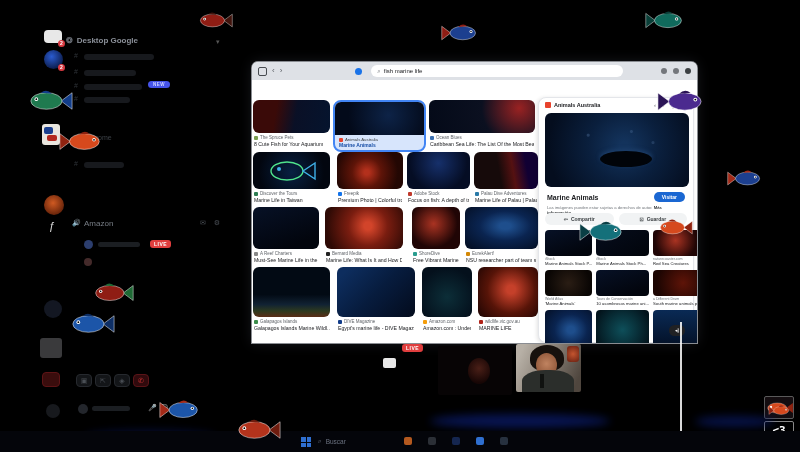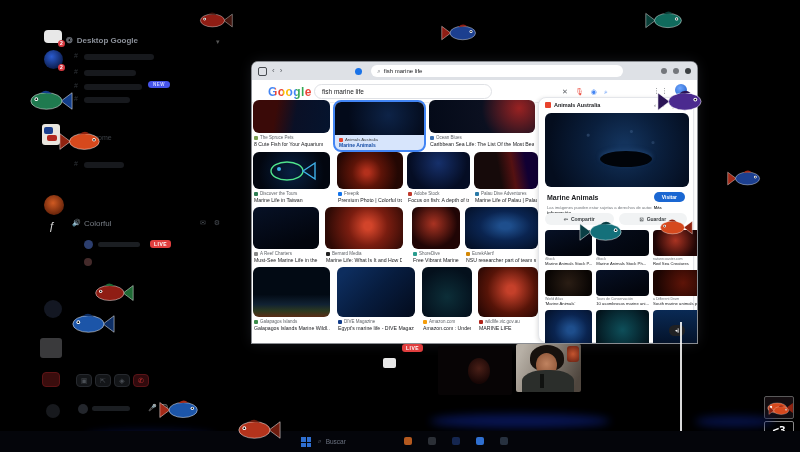--- a/index.html
+++ b/index.html
@@ -197,21 +197,21 @@
   <div class="new-badge">NEW</div>
   <span class="chan-hash" style="left:74px;top:95px;">#</span>
   <div class="chan-row" style="top:97px;left:84px;width:46px;"></div>
 
   <span class="chan-hash" style="left:74px;top:134px;">#</span>
   <span class="chan-label" style="left:84px;top:134px;">welcome</span>
   <span class="chan-hash" style="left:74px;top:160px;">#</span>
   <div class="chan-row" style="top:162px;left:84px;width:40px;"></div>
 
   <span class="abs" style="left:72px;top:219px;color:#5a5f66;font-size:7px;">🔊</span>
-  <span class="voice-label">Colorful</span>
+  <span class="voice-label">Amazon</span>
   <span class="voice-icons">✉ ⚙</span>
 
   <div class="rail-icon" style="left:84px;top:240px;width:9px;height:9px;background:#2c3e6e;"></div>
   <div class="user-bar" style="left:98px;top:242px;width:42px;height:5px;"></div>
   <div class="live-pill" style="left:150px;top:240px;">LIVE</div>
   <div class="rail-icon" style="left:84px;top:258px;width:8px;height:8px;background:#442a2a;"></div>
 
   <div class="vc-btn" style="left:76px;top:374px;">▣</div>
   <div class="vc-btn" style="left:95px;top:374px;">⇱</div>
   <div class="vc-btn" style="left:114px;top:374px;">◈</div>
@@ -237,34 +237,20 @@
         <span class="tb-ic" style="font-size:6px;">⌕</span>
         <span class="q">fish marine life</span>
       </div>
       <div class="win-dots">
         <div class="win-dot"></div>
         <div class="win-dot"></div>
         <div class="win-dot close"></div>
       </div>
     </div>
 
-    <div id="gheader">
-      <div id="glogo">Google</div>
-      <div id="gsearchpill">
-        <span class="q">fish marine life</span>
-      </div>
-      <div class="g-mini-icons">
-        <span style="color:#5f6368;">✕</span>
-        <span style="color:#ea4335;">🎙</span>
-        <span style="color:#4285f4;">◉</span>
-        <span style="color:#4285f4;">⌕</span>
-      </div>
-      <div id="g-grid-icon">⋮⋮</div>
-      <div id="g-avatar"></div>
-    </div>
 
     <div class="thumb t-red-blue" style="left:1px;top:38px;width:77px;height:33px;"></div>
     <div class="sel-frame">
       <div class="sel-img"></div>
       <div class="sel-cap">
         <div class="src">
             <span class="fv" style="background:#e8432d;"></span>
           <span>Animals Australia</span>
           </div>
         <div class="ttl">Marine Animals</div>

